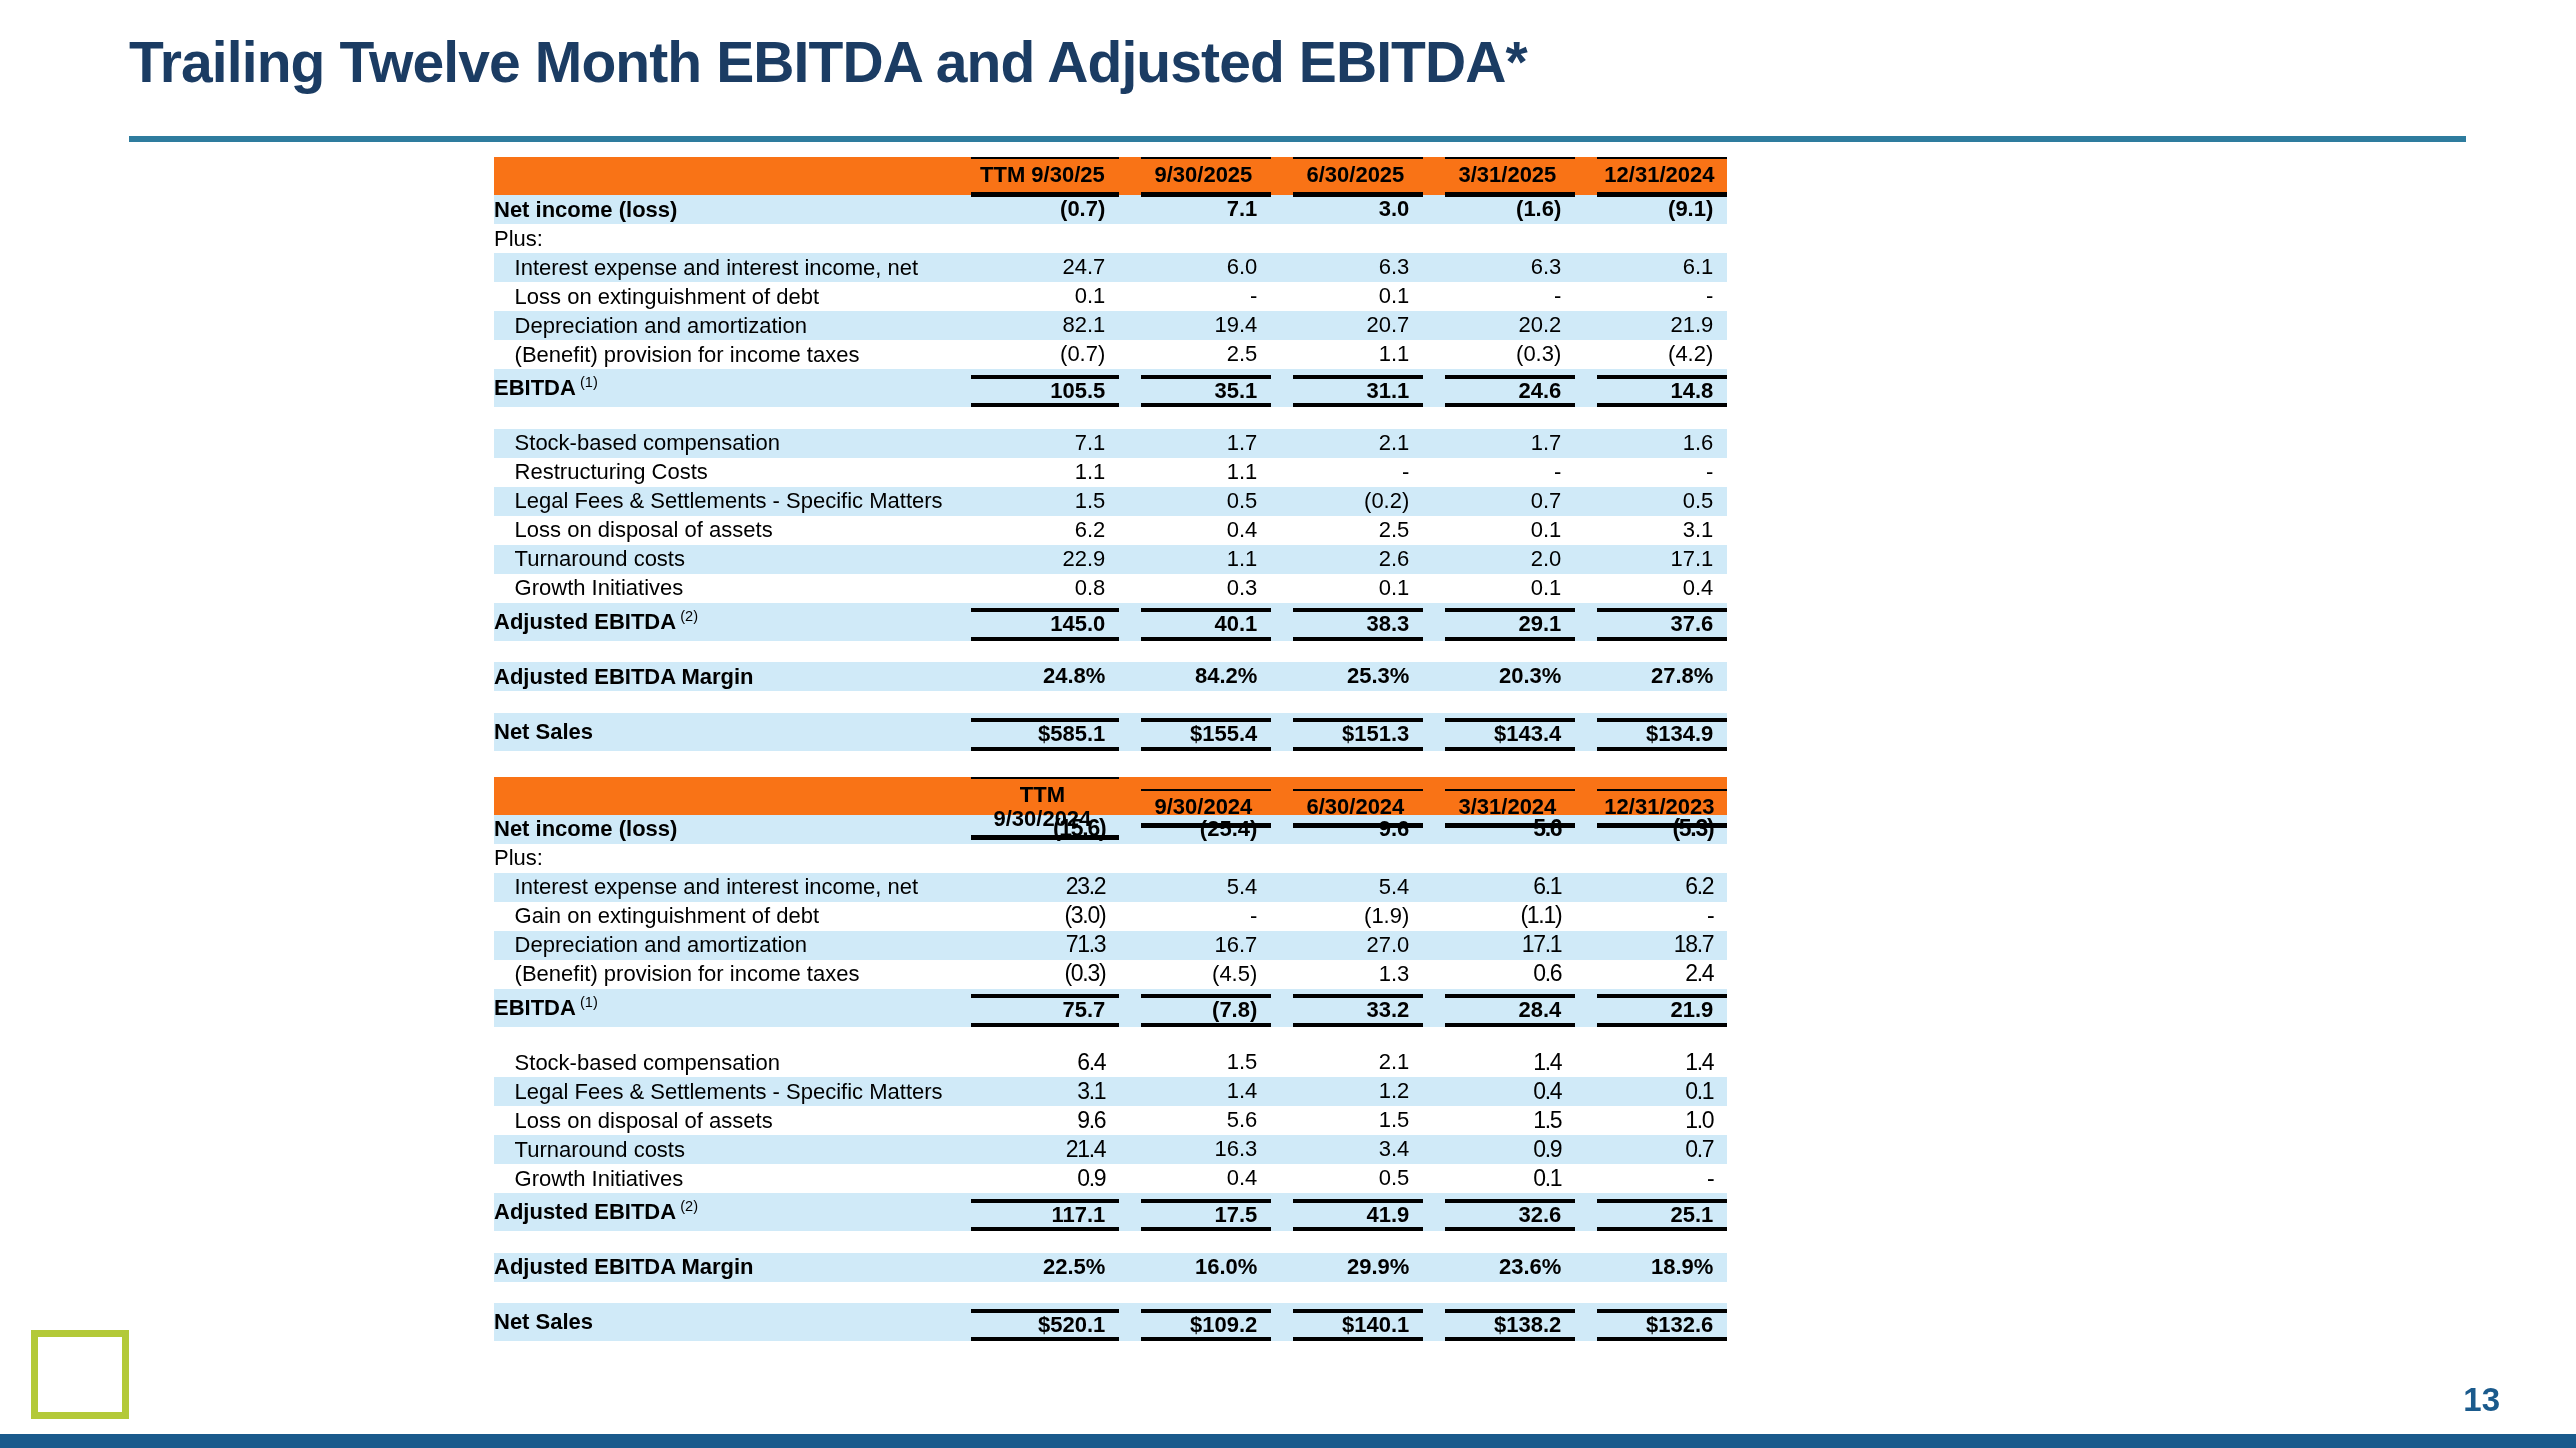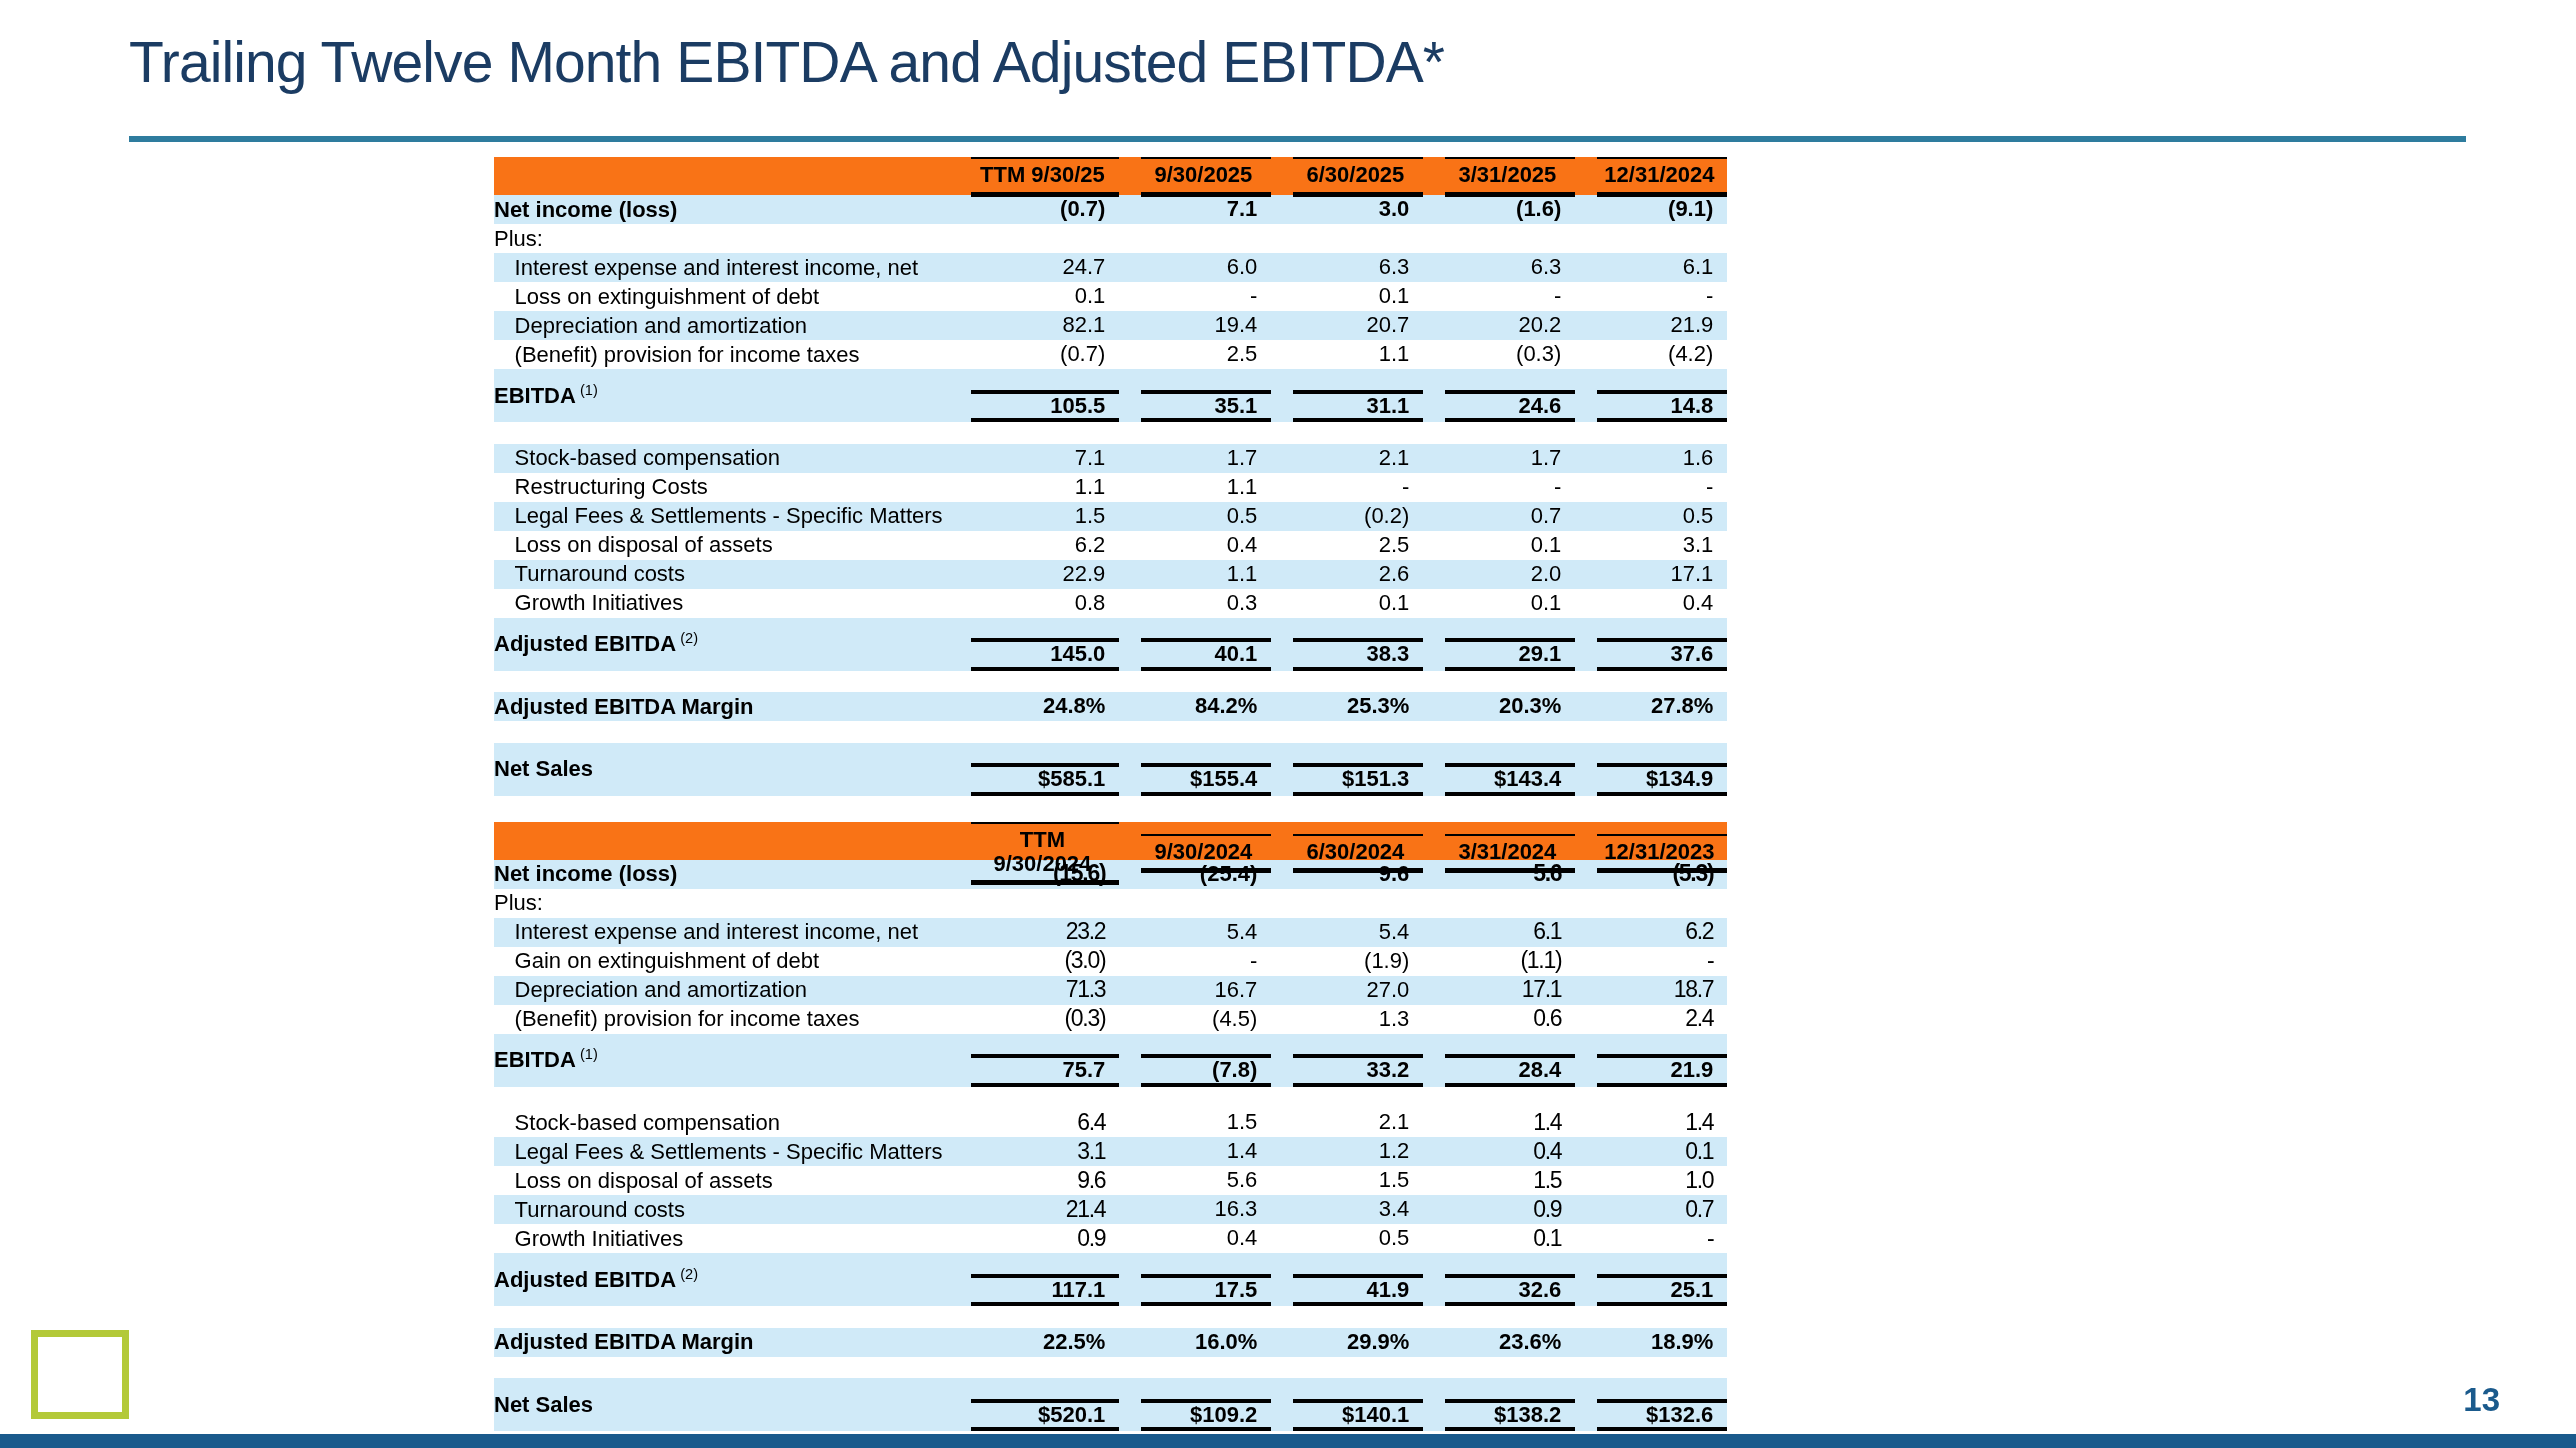--- a/index.html
+++ b/index.html
@@ -1,33 +1,33 @@
 <!DOCTYPE html>
 <html style="font-size:13.7px"><head>
 <meta charset="utf-8">
 <style>
   * { margin:0; padding:0; box-sizing:border-box; }
   html,body { width:2576px; height:1449px; background:#fff; font-family:"Liberation Sans","DejaVu Sans",sans-serif; }
   .slide { position:relative; width:2576px; height:1449px; background:#fff; overflow:hidden; }
 
   
-  .title { position:absolute; left:129px; top:29px; font-size:57px; font-weight:normal;
+  .title { position:absolute; left:129px; top:29px; font-size:57px; font-weight:bold;
            letter-spacing:-0.9px; color:#1b3c63; }
   .title-rule { position:absolute; left:129px; top:136px; width:2337px; height:6px; background:#2e7c9e; }
 
   
   .tablewrap { position:absolute; left:494px; top:157px; width:1233px; }
   .tbl { width:1233px; }
   .tbl + .tbl { margin-top:26px; }
   .row { display:grid; grid-template-columns:455px 170px 152px 152px 152px 152px;
          align-items:center; height:29px; font-size:22px; color:#000; }
   .row.band { background:#d0eaf8; }
   .row.bold { font-weight:bold; }
   .row.header { height:38px; background:#f97316; font-weight:bold; }
-  .row.total { height:53px; }
+  .row.total { height:38px; }
   .spacer { height:21.5px; }
   .lbl { padding-left:0; white-space:nowrap; }
   .lbl.indent { padding-left:20.6px; }
   .lbl sup { font-weight:normal; font-size:14.6px; vertical-align:super; }
   .num { padding-left:22px; height:100%; display:flex; align-items:center; }
   .num .seg { display:block; width:100%; text-align:right; padding-right:13.7px; line-height:1.1; }
   .header .num .seg { text-align:center; padding-right:5.2px;
                       border-top:2.6px solid #000; border-bottom:5.2px solid #000; padding-top:4.3px; padding-bottom:4.3px; }
   .total .num { align-items:flex-end; }
   .total .num .seg { border-top:4.3px solid #000; border-bottom:4.3px solid #000;

